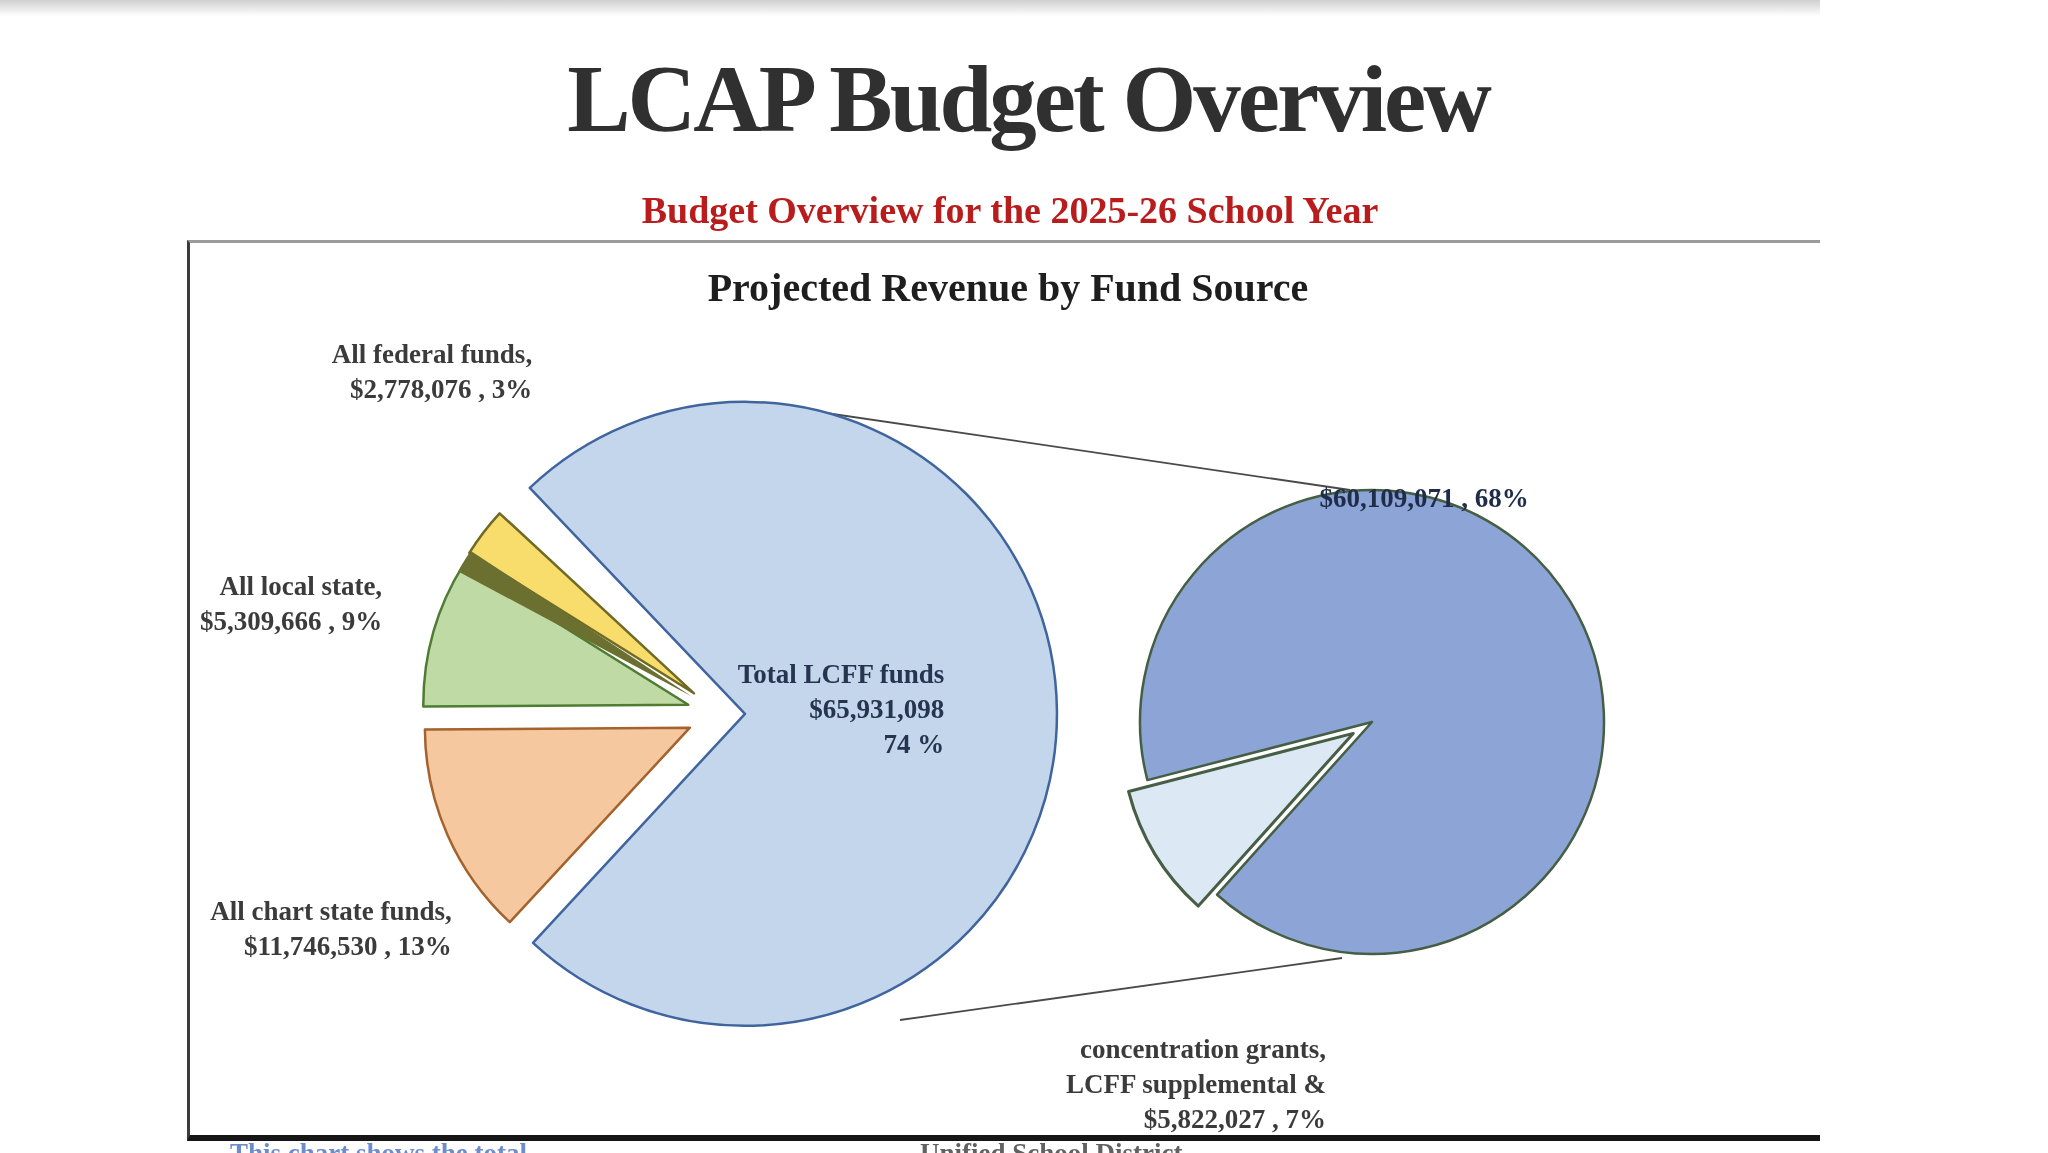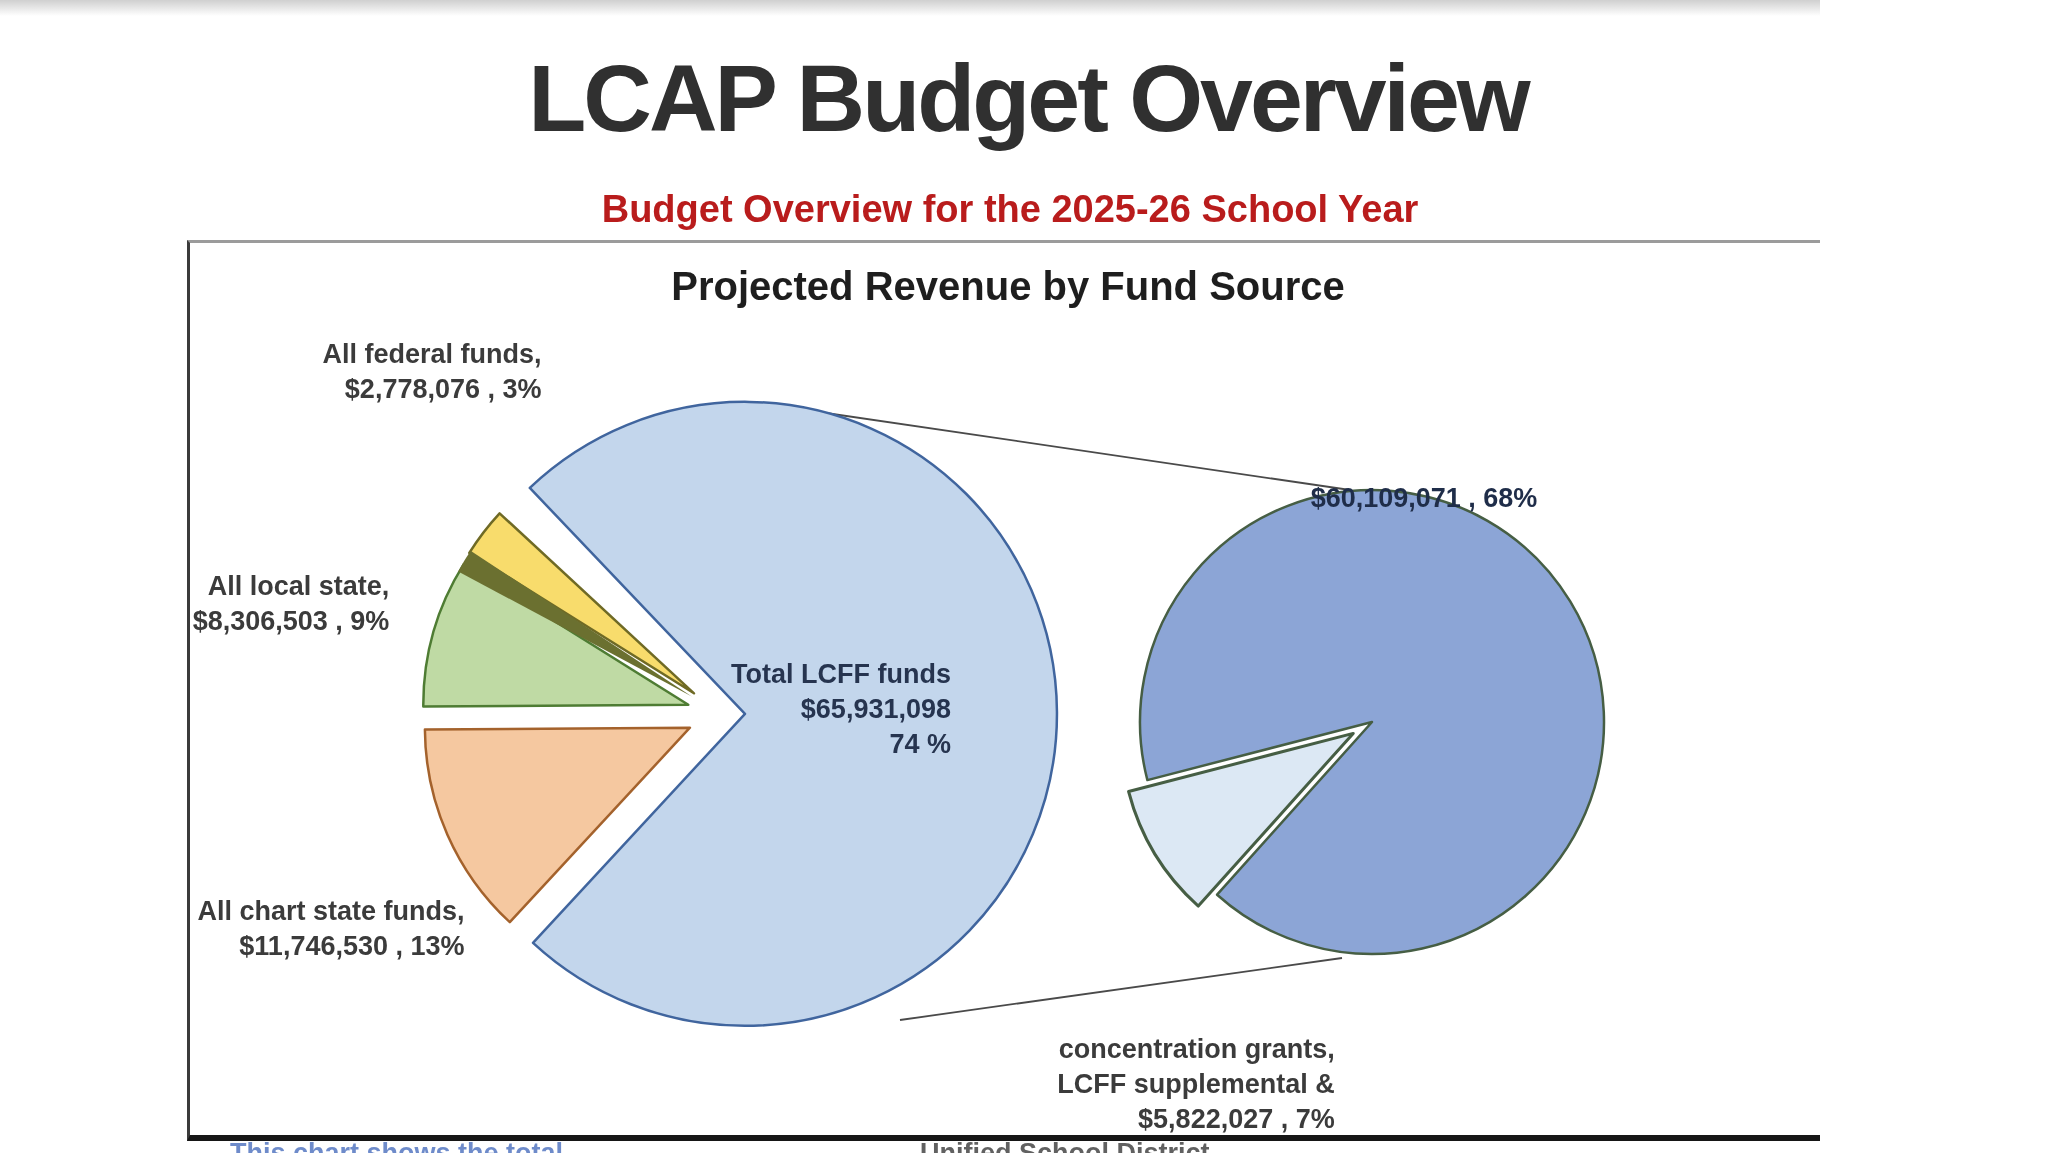--- a/index.html
+++ b/index.html
@@ -1,21 +1,21 @@
 <!DOCTYPE html>
 <html><head>
 <meta charset="utf-8">
 <style>
   html,body{margin:0;padding:0;background:#ffffff;}
   .slide{
     position:relative;
     width:1820px;height:1153px;
     background:#ffffff;
     overflow:hidden;
-    font-family:Liberation Sans, sans-serif;
+    font-family:Liberation Serif, serif;
   }
   .topfade{
     position:absolute;top:0;left:0;right:0;height:16px;
     background:linear-gradient(to bottom, rgba(150,150,150,.45), rgba(255,255,255,0));
   }
   .page-title{
     position:absolute;top:44px;left:1028px;transform:translateX(-50%);
     font-size:95px;font-weight:700;letter-spacing:-3px;color:#303030;
     white-space:nowrap;
   }
@@ -85,21 +85,21 @@
       <path d="M 1353.2 733.4 L 1128.6 791.5 A 232 232 0 0 0 1198.3 906.1 Z" fill="#dce8f4" stroke="#465e44" stroke-width="3" stroke-linejoin="round"></path>
     </svg>
 
   <div class="lab" style="left:432px;top:337px">
     <div>All federal funds,</div>
     <div>$2,778,076 , 3%</div>
   </div>
 
   <div class="lab" style="left:291px;top:569px">
     <div>All local state,</div>
-    <div>$8,306,503 , 9%</div>
+    <div>$5,309,666 , 9%</div>
   </div>
 
   <div class="lab" style="left:331px;top:894px">
     <div>All chart state funds,</div>
     <div>$11,746,530 , 13%</div>
   </div>
 
   <div class="lab on-blue" style="left:841px;top:657px">
     <div>Total LCFF funds</div>
     <div>$65,931,098</div>

